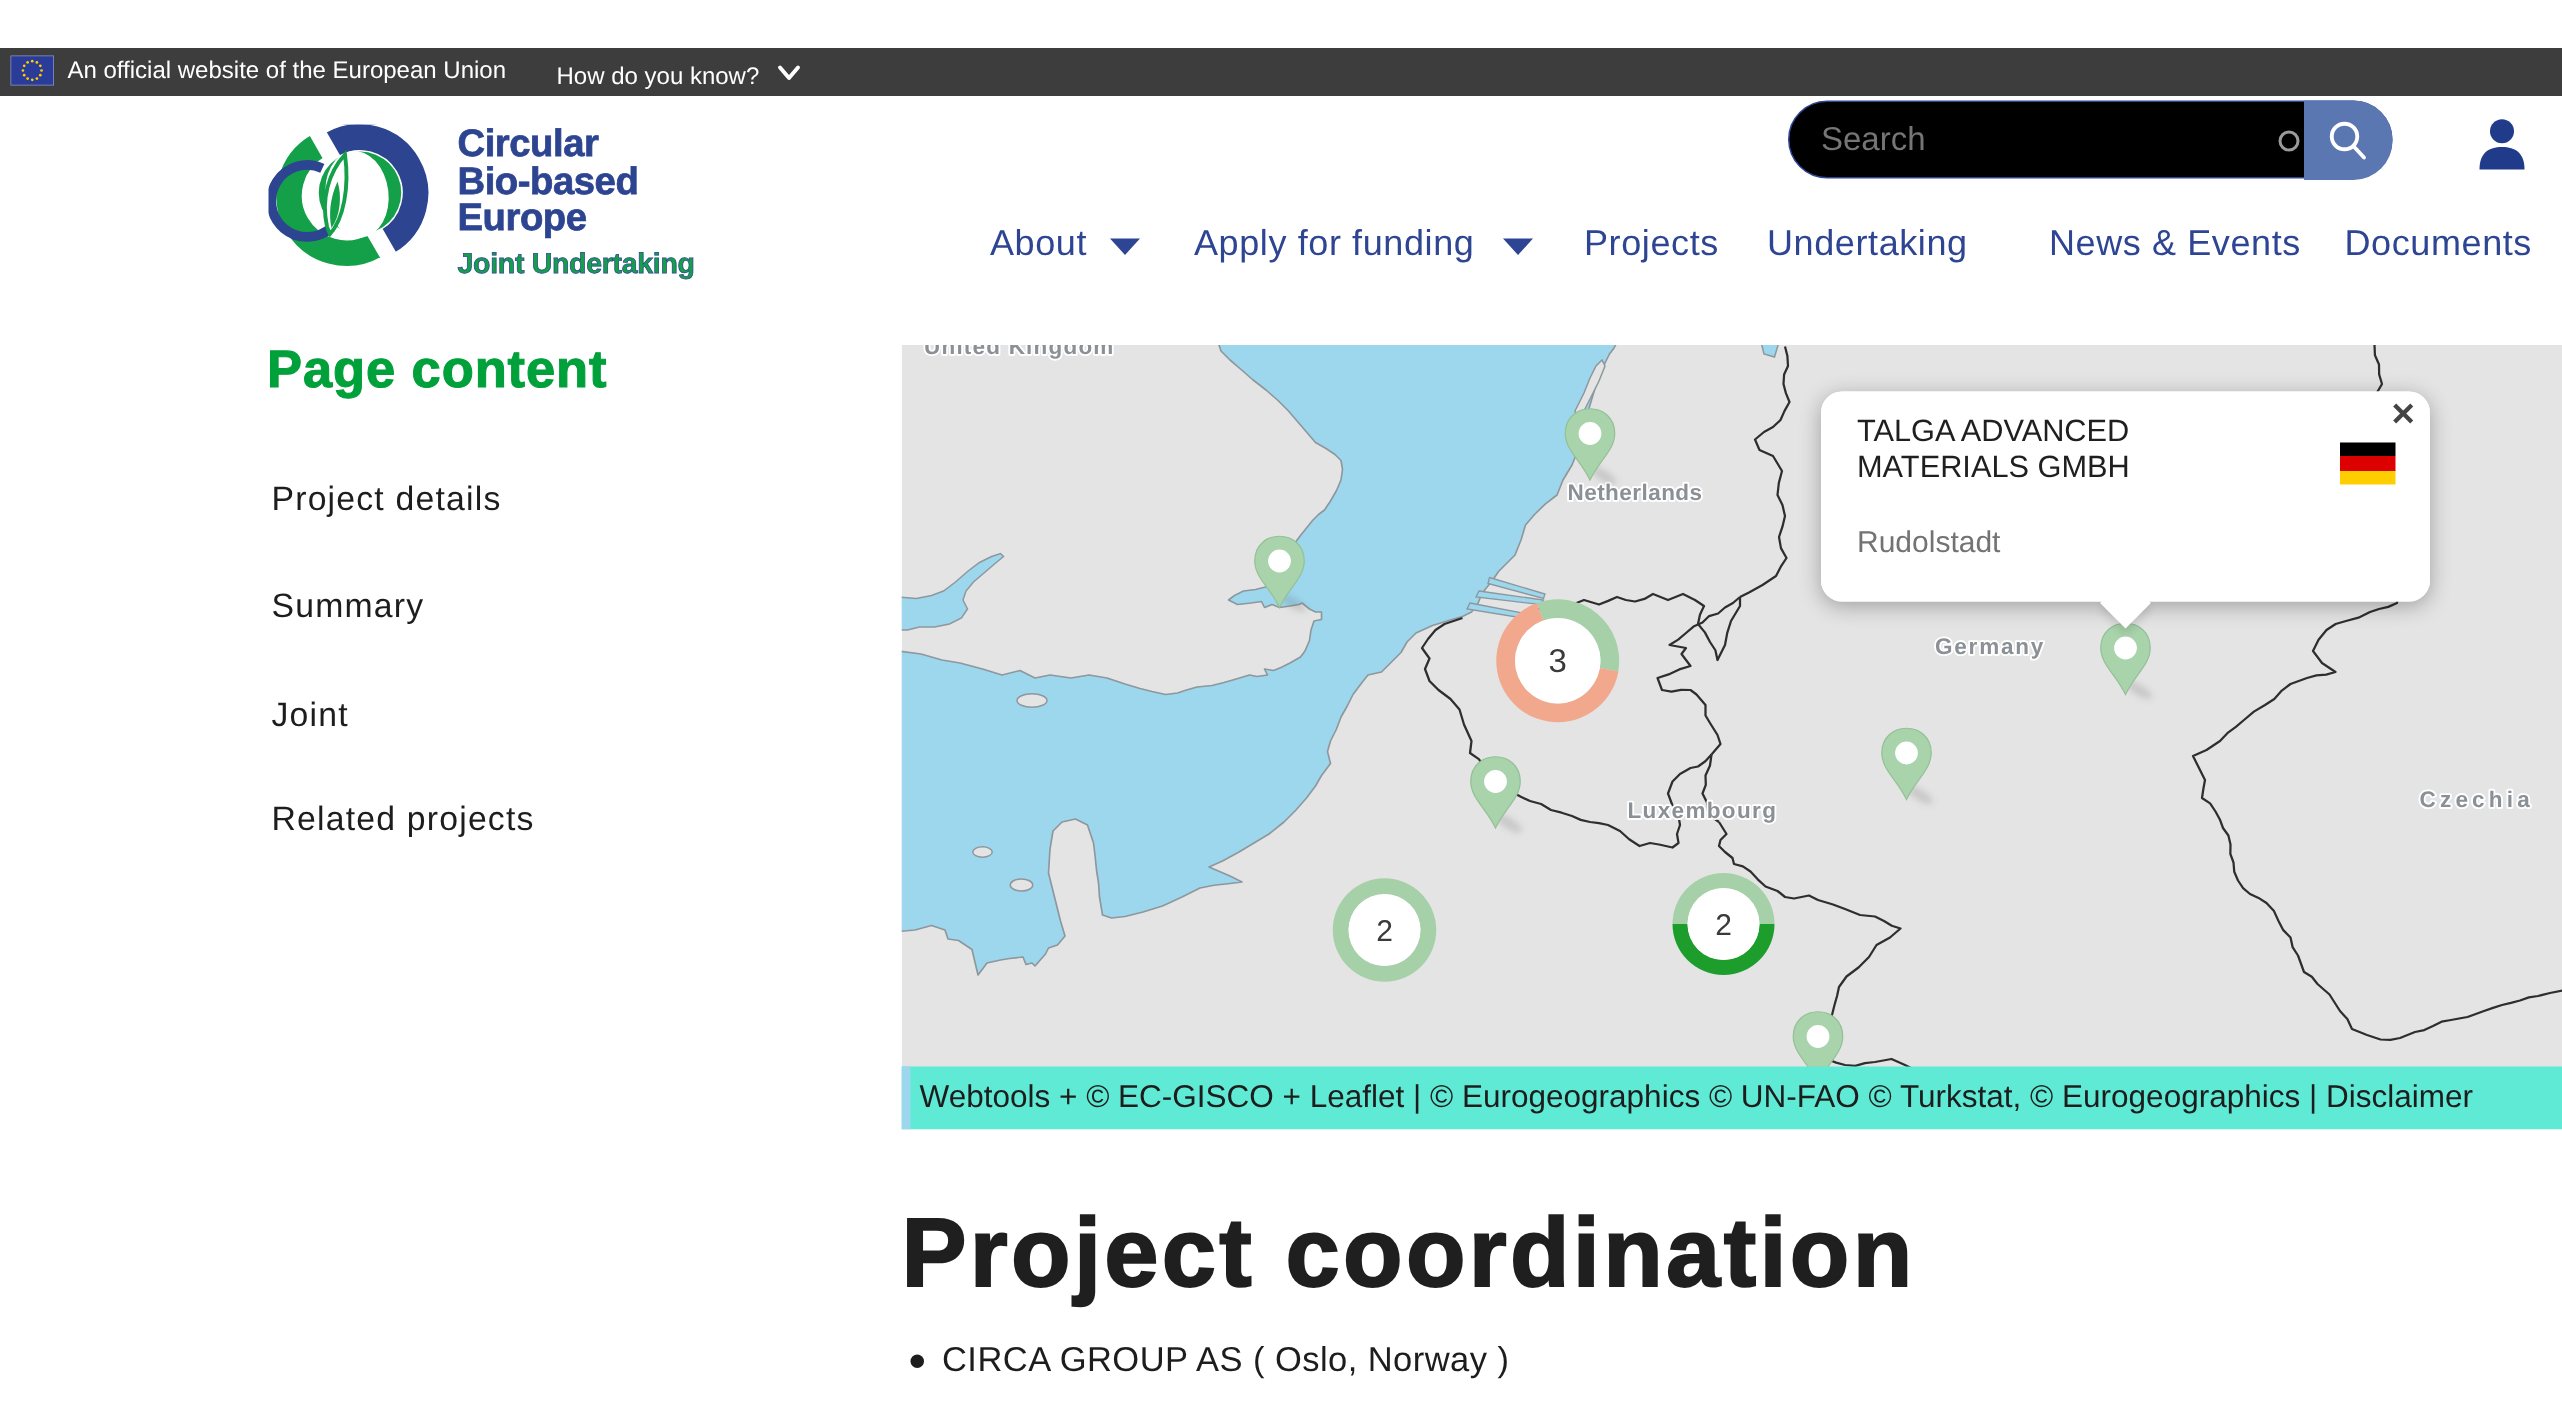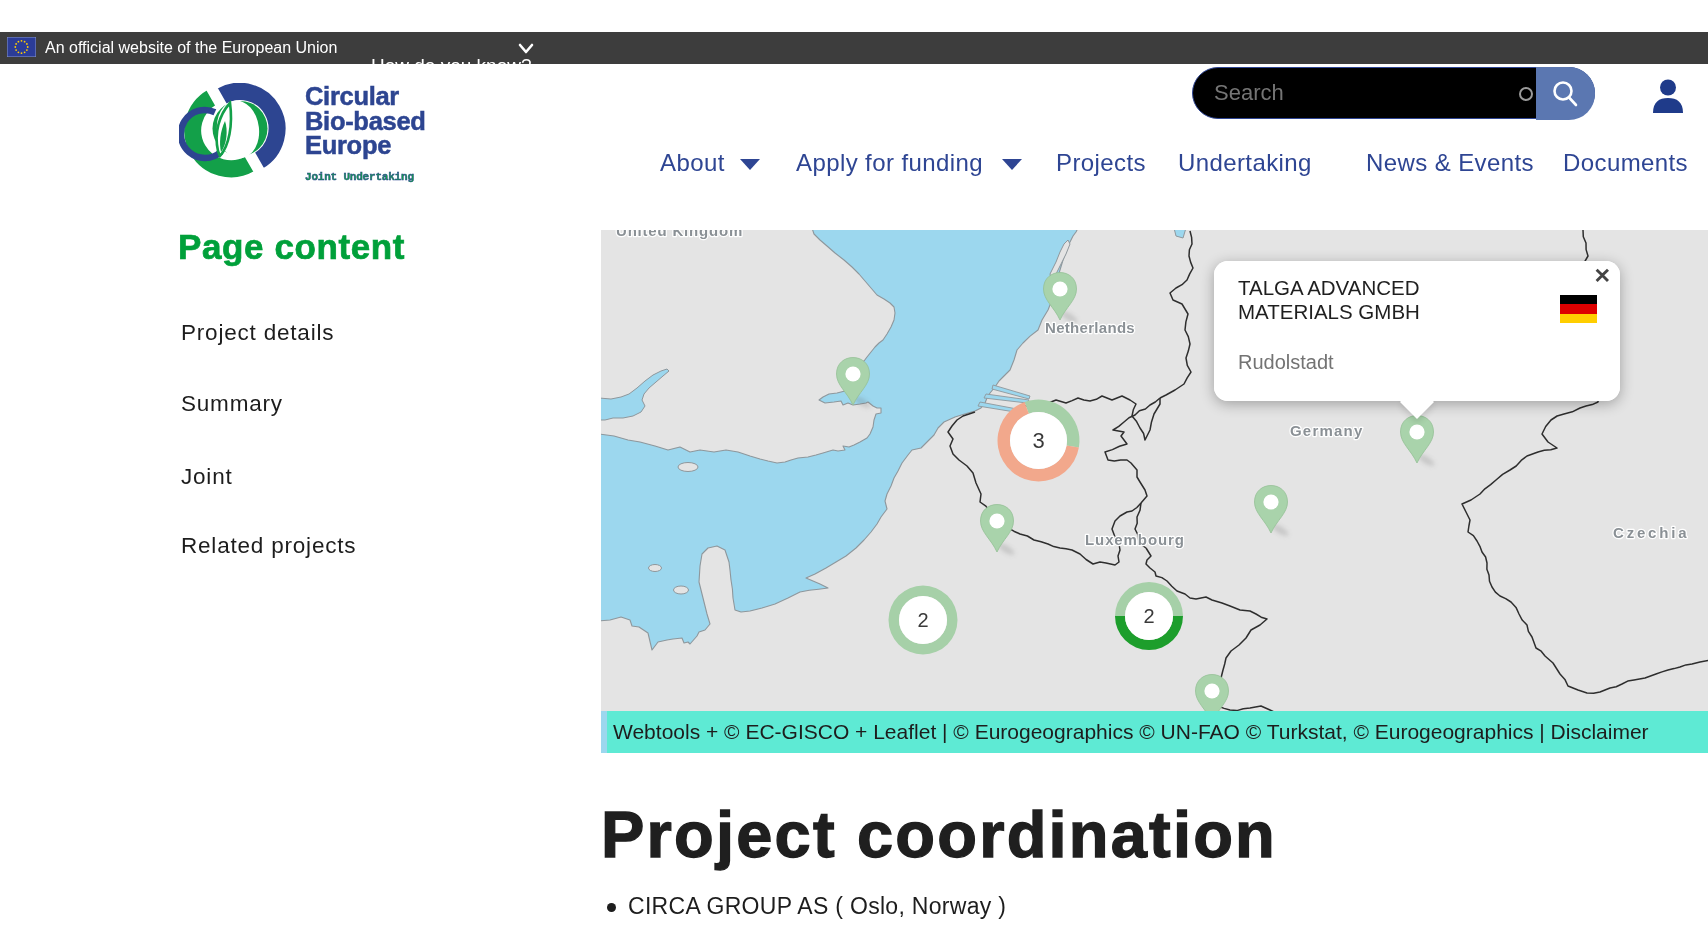--- a/index.html
+++ b/index.html
@@ -1,20 +1,20 @@
 <!DOCTYPE html>
 <html><head><meta charset="utf-8">
 <style>
   * { margin:0; padding:0; box-sizing:border-box; }
   html,body { width:1708px; height:937px; background:#fff; overflow:hidden;
     font-family:"Liberation Sans", sans-serif; }
   #topbar { position:absolute; left:0; top:0; width:1708px; height:32px; background:#3d3d3d;
     color:#fff; font-size:16px;margin-top:32px; }
   #topbar .t1 { position:absolute; left:45px; top:7px; }
-  #topbar .t2 { position:absolute; left:371px; top:23px; font-size:19px; }
+  #topbar .t2 { position:absolute; left:371px; top:11px; font-size:16px; }
   nav { position:absolute; top:149px; left:0; width:1708px; height:30px; color:#2e4593;
     font-size:24px; letter-spacing:0.4px; }
   nav span { position:absolute; top:0; white-space:nowrap; }
   .tri { position:absolute; top:10px; width:0; height:0; border-left:10.5px solid transparent;
     border-right:10.5px solid transparent; border-top:11px solid #2e4593; }
   #search { position:absolute; left:1192px; top:67px; width:403px; height:52px;
     border:1.5px solid #2e4593; border-radius:26px; background:#000000; }
   #search .ph { position:absolute; left:21px; top:12px; font-size:22px; color:#757575; }
   #search .clr { position:absolute; right:61px; top:19px; width:14px; height:14px;
     border:2px solid #9a9a9a; border-radius:50%; }
@@ -40,22 +40,22 @@
     border-left:6px solid #9cd7ee; font-size:21px; color:#1d1d1d; line-height:42px;
     padding-left:6px; white-space:nowrap; }
   h1 { position:absolute; left:601px; top:797px; font-size:65px; color:#1f1f1f;
     letter-spacing:2.2px; font-weight:bold; -webkit-text-stroke:1.3px #1f1f1f; }
   #bullet { position:absolute; left:628px; top:893px; font-size:23px; color:#1d1d1d;
     letter-spacing:0.3px; }
   #bullet::before { content:""; position:absolute; left:-21px; top:10px; width:9px; height:9px;
     border-radius:50%; background:#1d1d1d; }
   #logotext { position:absolute; left:305px; top:84px; color:#2d4591; font-size:25.5px;
     font-weight:bold; line-height:24.5px; letter-spacing:-0.3px; -webkit-text-stroke:0.5px #2d4591; }
-  #logotext .ju { color:#13a049; font-size:11px; font-weight:bold; letter-spacing:-0.2px;
-    margin-top:7px;font-family:Liberation Mono, monospace; }
+  #logotext .ju { color:#13a049; font-size:19px; font-weight:bold; letter-spacing:-0.2px;
+    margin-top:7px; }
   #usericon { position:absolute; left:1652px; top:78px; }
 </style></head>
 <body>
 <div id="topbar">
   <svg style="position:absolute;left:7px;top:5px" width="29" height="20" viewBox="0 0 29 20">
       <rect width="29" height="20" fill="#2b3c98" stroke="#8a97c8" stroke-width="1"></rect>
       <g fill="#ffcc00">
         <circle cx="14.50" cy="3.80" r="0.9"></circle>
         <circle cx="17.60" cy="4.63" r="0.9"></circle>
         <circle cx="19.87" cy="6.90" r="0.9"></circle>

